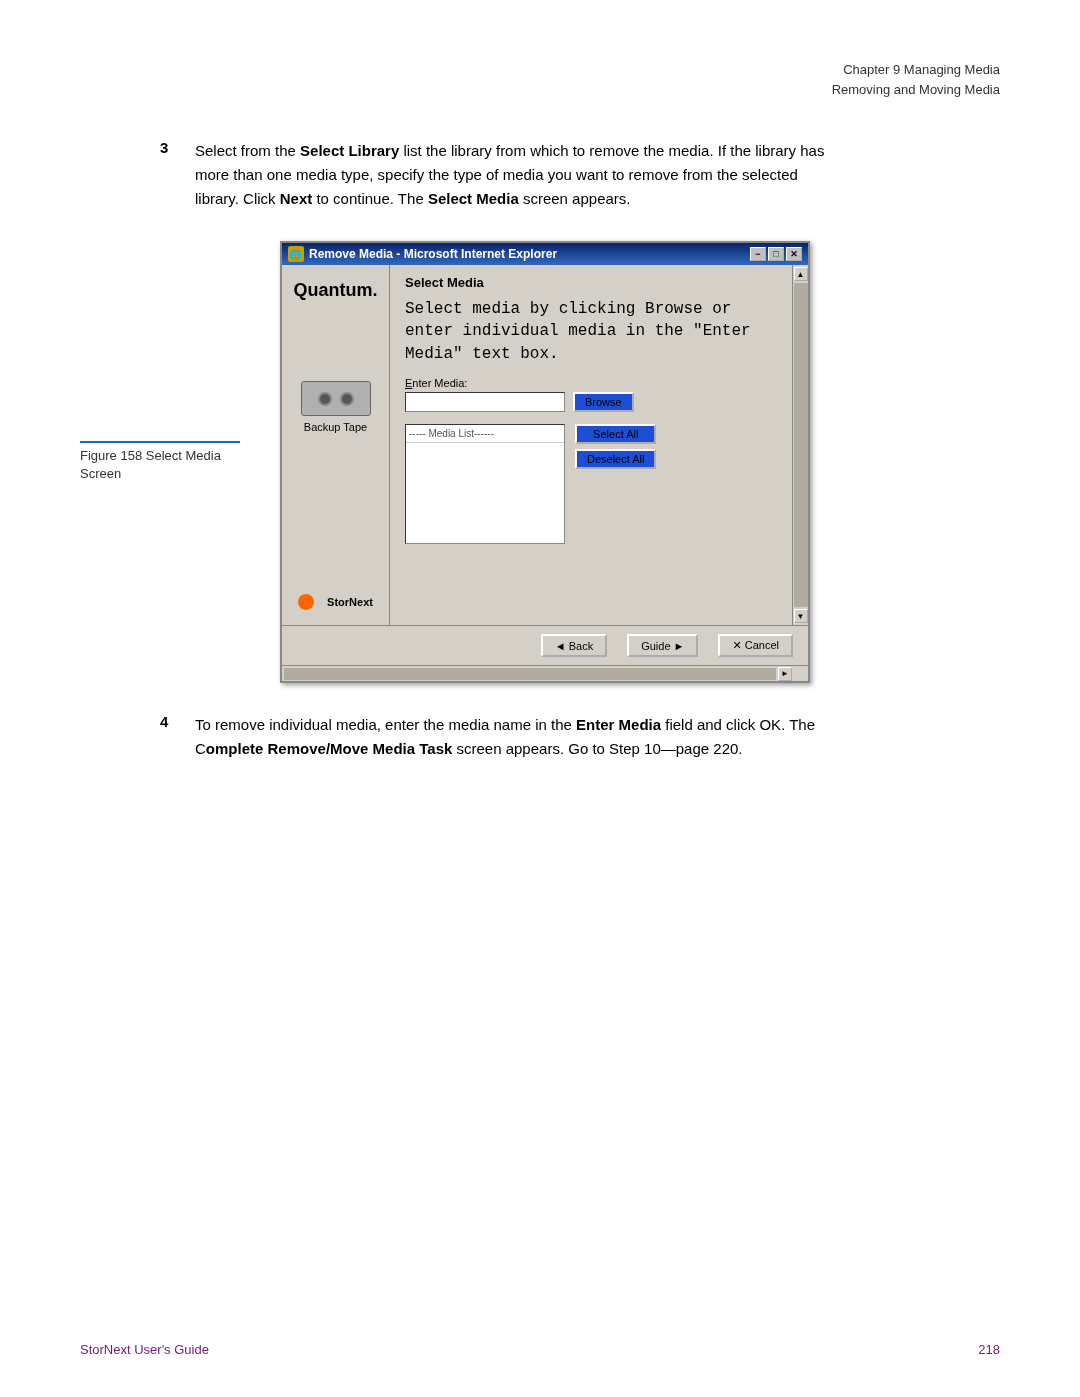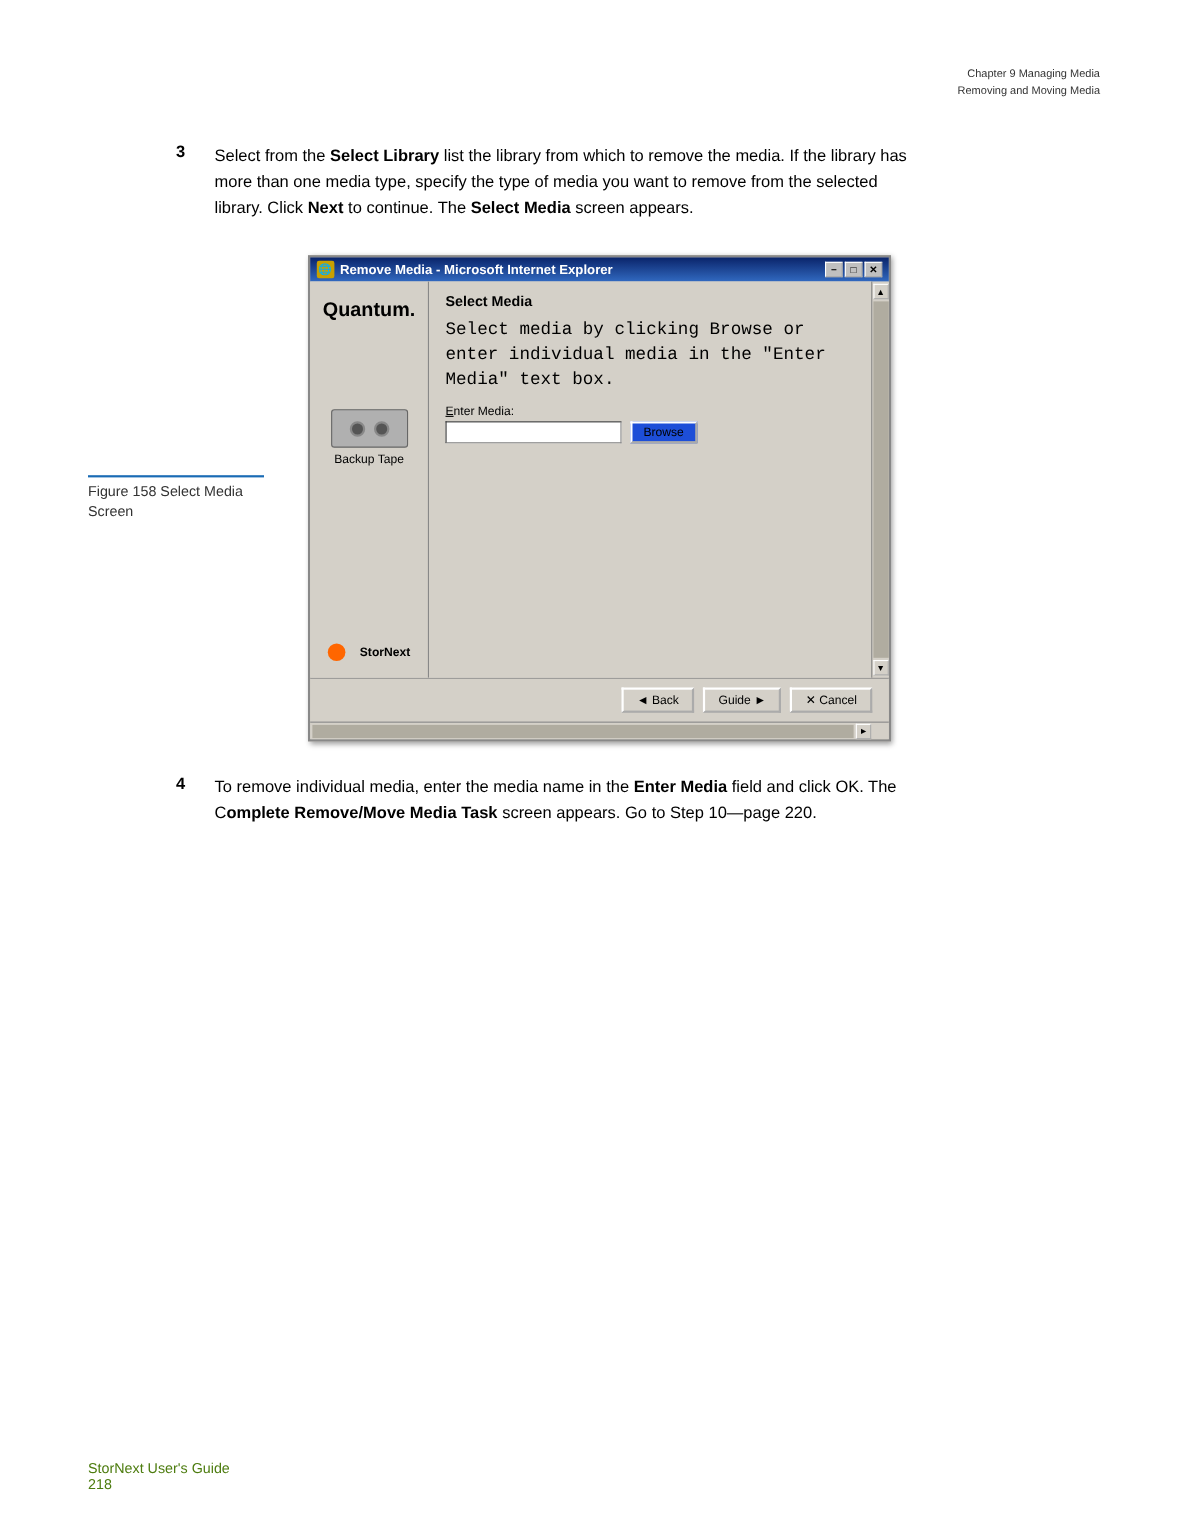--- a/index.html
+++ b/index.html
@@ -18,21 +18,21 @@
       min-height: 1397px;
       background: #fff;
       padding: 60px 80px 60px 80px;
       position: relative;
     }
 
     
     .chapter-header {
       text-align: right;
       margin-bottom: 40px;
-      font-size: 10px;
+      font-size: 13px;
       color: #333;
       line-height: 1.5;
     }
 
     
     .step-block {
       display: flex;
       margin-bottom: 30px;
       padding-left: 80px;
     }
@@ -270,21 +270,21 @@
       gap: 5px;
     }
 
     
     .dialog-footer {
       background: #d4d0c8;
       border-top: 1px solid #888;
       padding: 8px 15px;
       display: flex;
       justify-content: flex-end;
-      gap: 8px;
+      gap: 20px;
     }
     .nav-button {
       background: #d4d0c8;
       border: 2px outset #fff;
       font-size: 11px;
       padding: 3px 12px;
       cursor: pointer;
       display: flex;
       align-items: center;
       gap: 4px;
@@ -300,22 +300,21 @@
 
     
     .page-footer {
       position: absolute;
       bottom: 40px;
       left: 80px;
       right: 80px;
       display: flex;
       justify-content: space-between;
       font-size: 13px;
-      color: #4d7c0f;
-      flex-direction: column;
+      color: #701a75;
     }
 
     
     .ie-scrollbar {
       width: 16px;
       background: #d4d0c8;
       border-left: 1px solid #888;
       display: flex;
       flex-direction: column;
       align-items: center;
@@ -403,20 +402,29 @@
             <div class="dialog-desc">Select media by clicking Browse or enter individual media in the "Enter Media" text box.</div>
 
             <div class="field-label">
               <u>E</u><span>nter Media:</span>
             </div>
             <div class="input-row">
               <input class="text-input" type="text" style="">
               <button class="win-button">Browse</button>
             </div>
 
+            <div class="media-list-section">
+              <div class="media-list-box">
+                <div class="media-list-header">----- Media List------</div>
+              </div>
+              <div class="media-list-buttons">
+                <button class="win-button">Select All</button>
+                <button class="win-button">Deselect All</button>
+              </div>
+            </div>
           </div>
         </div>
 
         <div class="ie-scrollbar">
           <div class="scroll-btn">▲</div>
           <div class="scroll-track"></div>
           <div class="scroll-btn">▼</div>
         </div>
       </div>
 

